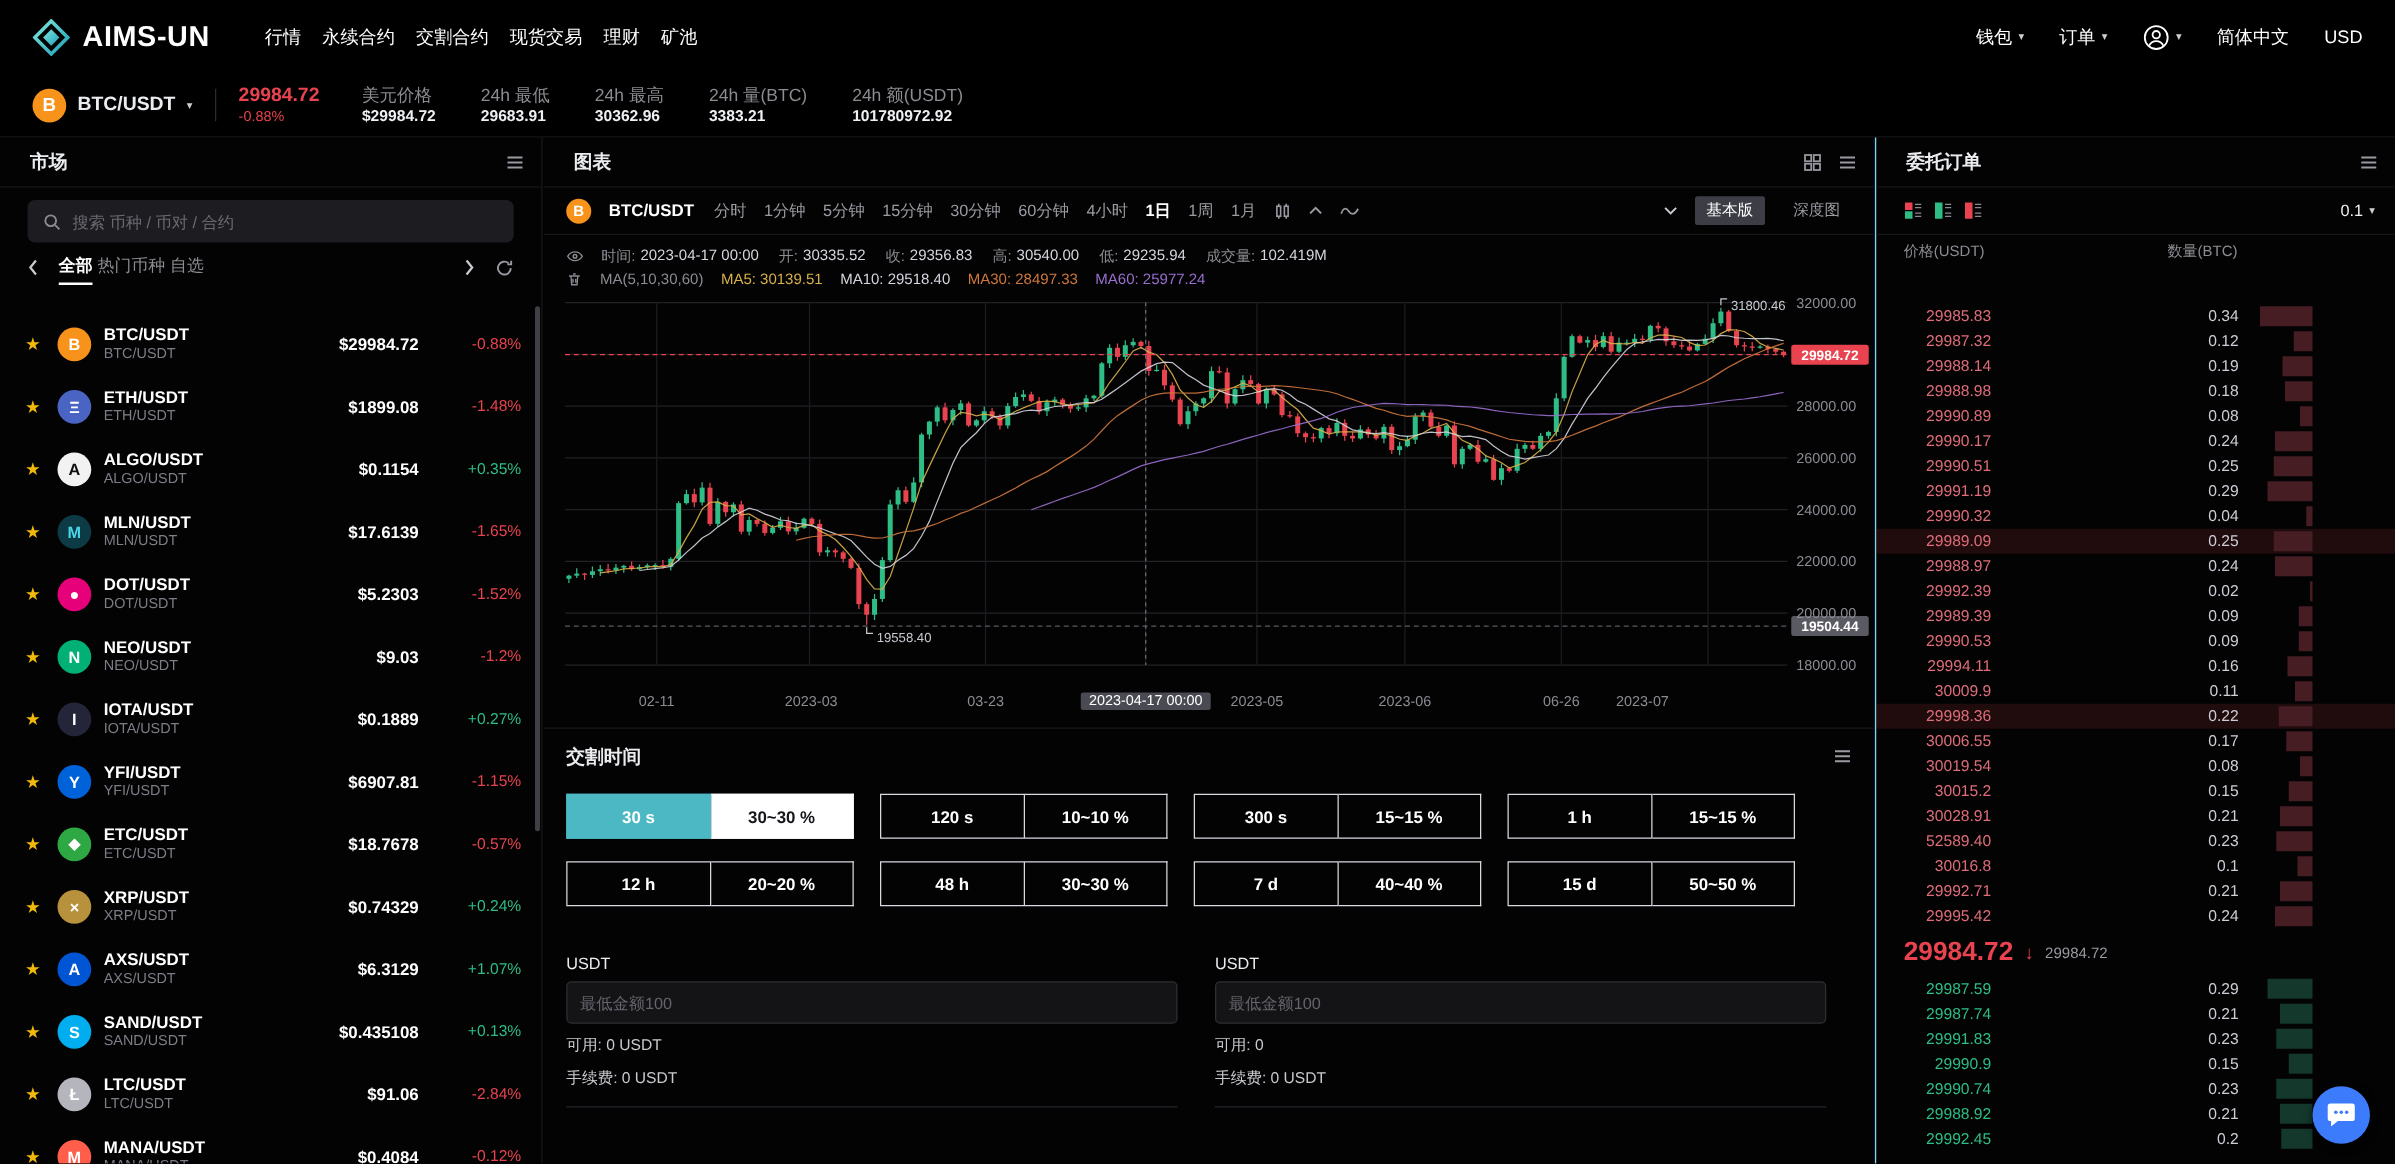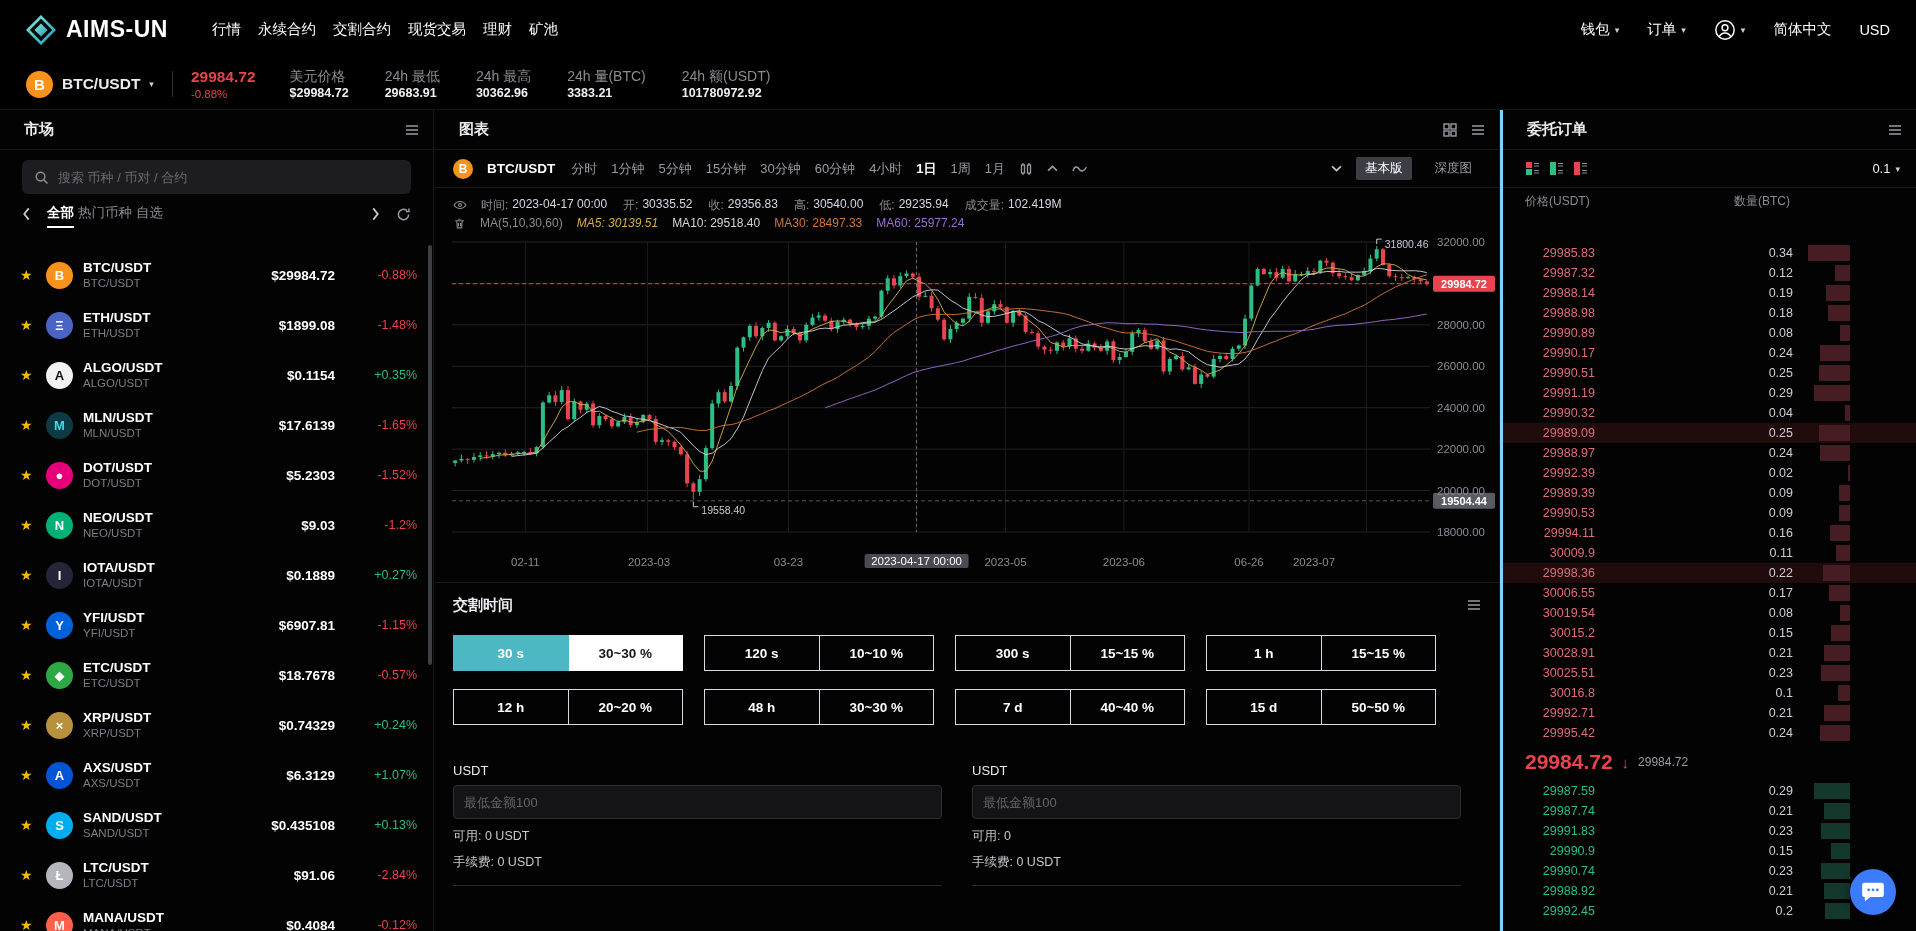--- a/index.html
+++ b/index.html
@@ -89,21 +89,21 @@
   .dl-pair.sel .dl-time{background:#4cb8c4;border-color:#4cb8c4}
   .dl-pair.sel .dl-pct{background:#fff;color:#15151a;border-color:#fff}
   .forms-row{display:flex;gap:30px;margin-top:38px;width:1008px}
   .form-block{flex:1;border-bottom:1px solid #27272c;padding-bottom:14px}
   .form-cur{font-size:13px;font-weight:normal;height:16px}
   .form-input{width:100%;height:34px;background:#141417;border:1px solid #2e2e33;border-radius:4px;color:#eaecef;padding:0 10px;font-size:13px;outline:none;margin-top:6px}
   .form-input::placeholder{color:#64646c}
   .form-line{font-size:12.5px;color:#c9c9cf;margin-top:9px}
 
   
-  .orderbook{position:absolute;top:110px;left:1500px;width:416px;height:821px;border-left:3px solid #7dd3fc;overflow:hidden}
+  .orderbook{position:absolute;top:110px;left:1500px;width:416px;height:821px;border-left:1px solid #7dd3fc;overflow:hidden}
   .ob-controls{height:38px;display:flex;align-items:center;padding:0 16px 0 22px;gap:9px;border-bottom:1px solid #161619}
   .ob-dd{margin-left:auto;font-size:13px;color:#eef0f3;display:flex;align-items:center;gap:5px;cursor:pointer}
   .ob-cols{height:26px;display:flex;align-items:center;justify-content:space-between;padding:0 126px 0 22px;font-size:12px;color:#8b8b92}
   .ob-rows#asks{margin-top:29px}
   .ob-row{position:relative;height:20px;display:flex;align-items:center;padding-left:22px;font-size:12.5px;cursor:pointer}
   .ob-row.hl{background:rgba(232,67,78,.13)}
   .ob-price{width:70px;text-align:right;white-space:nowrap}
   .ob-price.ask{color:#de6d79}
   .ob-price.bid{color:#2ebd85}
   .ob-qty{width:198px;text-align:right;color:#cdcdd5}
@@ -486,21 +486,21 @@
         </span>
     </div>
     <div class="chart-info">
       <span class="icon-btn">
         <svg width="13" height="13" viewBox="0 0 24 24" fill="none" stroke="#8b8b92" stroke-width="2">
             <path d="M4 7h16M10 4h4M7 7l1 13h8l1-13M10 11v6M14 11v6"></path>
           </svg>
       </span>
       <span class="info-label">MA(5,10,30,60)</span>
       <span style="display:flex;gap:14px" id="ma-items">
-          <span class="ma-item" style="color: rgb(216, 176, 74); font-style: italic;">MA5: 30139.51</span>
+          <span class="ma-item" style="color: rgb(216, 176, 74);">MA5: 30139.51</span>
           <span class="ma-item" style="color: rgb(212, 212, 222);">MA10: 29518.40</span>
           <span class="ma-item" style="color: rgb(208, 120, 60);">MA30: 28497.33</span>
           <span class="ma-item" style="color: rgb(154, 111, 208);">MA60: 25977.24</span>
         </span>
     </div>
 
     <div class="chart-wrap">
       <svg id="chart-svg" width="1065" height="320">
           <line x1="17" y1="298" x2="995" y2="298" stroke="#222226" stroke-width="1"></line>
           <line x1="17" y1="256.57142857142856" x2="995" y2="256.57142857142856" stroke="#222226" stroke-width="1"></line>
@@ -1054,21 +1054,21 @@
           <span class="ob-price ask">30015.2</span>
           <span class="ob-qty">0.15</span>
         </div>
         <div class="ob-row">
           <span class="ob-bar ask" style="width: 26px;"></span>
           <span class="ob-price ask">30028.91</span>
           <span class="ob-qty">0.21</span>
         </div>
         <div class="ob-row">
           <span class="ob-bar ask" style="width: 29px;"></span>
-          <span class="ob-price ask">30025.51</span>
+          <span class="ob-price ask">52589.40</span>
           <span class="ob-qty">0.23</span>
         </div>
         <div class="ob-row">
           <span class="ob-bar ask" style="width: 12px;"></span>
           <span class="ob-price ask">30016.8</span>
           <span class="ob-qty">0.1</span>
         </div>
         <div class="ob-row">
           <span class="ob-bar ask" style="width: 26px;"></span>
           <span class="ob-price ask">29992.71</span>

